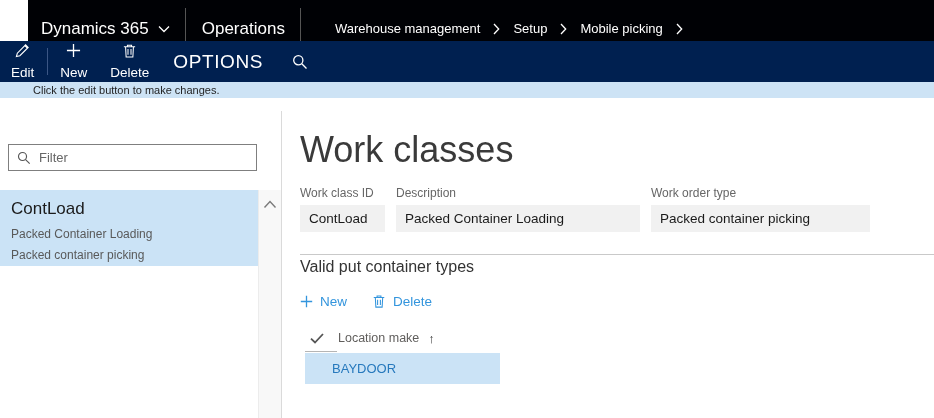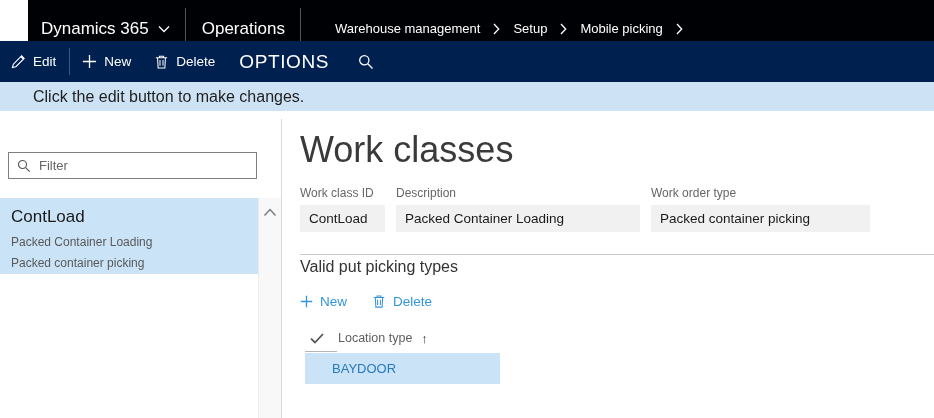--- a/index.html
+++ b/index.html
@@ -14,37 +14,37 @@
   .brand-chevron { margin-left:9px; display:flex; align-items:center; }
   .tb-divider { width:1px; height:41px; background:#555; margin-left:15px; }
   .appname { margin-left:16px; font-size:17px; white-space:nowrap; }
   .breadcrumb { display:flex; align-items:center; margin-left:34px; font-size:13px; }
   .crumb { white-space:nowrap; cursor:pointer; }
   .crumb-sep { margin:0 13px; display:flex; align-items:center; }
 
   
   .actionbar { position:absolute; top:41px; left:0; right:0; height:41px;
                background: var(--appbar-bg,#002050); display:flex; align-items:center; color:#fff; }
-  .abtn { display:flex; align-items:center; gap:7px; font-size:13.5px; cursor:pointer; white-space:nowrap; }
+  .abtn { display:flex; align-items:center; gap:7px; font-size:13.5px; cursor:pointer; white-space:nowrap;flex-direction:column; }
   .ab-edit { margin-left:11px; }
   .ab-vdiv { width:1px; height:27px; background:#3b5685; margin-left:13px; }
   .ab-new { margin-left:12px; }
   .ab-delete { margin-left:23px; }
   .ab-options { margin-left:24px; font-size:19px; letter-spacing:.6px; cursor:pointer; }
   .ab-search { margin-left:29px; display:flex; align-items:center; cursor:pointer; }
 
   
-  .notice { position:absolute; top:82px; left:0; right:0; height:29px;
+  .notice { position:absolute; top:82px; left:0; right:0; height:16px;
             background: var(--notice-bg,#cde3f5); display:flex; align-items:center;
-            padding-left:33px; font-size:16px; color:#1f1f1f; }
+            padding-left:33px; font-size:11px; color:#1f1f1f; }
 
   
   .content { position:absolute; top:111px; left:0; right:0; bottom:0; }
 
-  .leftpanel { position:absolute; left:0; top:8px; bottom:0; width:282px;
+  .leftpanel { position:absolute; left:0; top:0; bottom:0; width:282px;
                background:#fff; border-right:1px solid #dadada; }
   .filterbox { position:absolute; left:8px; top:33px; width:249px; height:27px;
                border:1px solid #7f7f7f; background:#fff; display:flex; align-items:center;
                padding-left:8px; gap:8px; }
   .filterbox input { border:none; outline:none; flex:1; font-size:13px;
                      font-family:"Liberation Sans", sans-serif; color:#333; background:transparent; }
   .filterbox input::placeholder { color:#666; opacity:1; }
 
   .listitem { position:absolute; left:0; top:79px; width:258px; height:76px;
               background: var(--selection-bg,#cbe3f6); padding:9px 0 0 11px; cursor:pointer; }
@@ -207,21 +207,21 @@
           <div class="flabel">Description</div>
           <div class="fvalue">Packed Container Loading</div>
         </div>
         <div class="field f3">
           <div class="flabel">Work order type</div>
           <div class="fvalue">Packed container picking</div>
         </div>
       </div>
 
       <div class="sectiondivider"></div>
-      <div class="sectiontitle">Valid put picking types</div>
+      <div class="sectiontitle">Valid put container types</div>
 
       <div class="sectionactions">
         <div class="linkbtn">
           <span>
             <svg width="13" height="13" viewBox="0 0 16 16">
                 <path d="M8 1v14M1 8h14" stroke="#3395dd" stroke-width="1.6"></path>
               </svg>
           </span>
           <span>New</span>
         </div>
@@ -235,21 +235,21 @@
         </div>
       </div>
 
       <div class="gridheader">
         <span class="colcheck">
           <svg width="14" height="11" viewBox="0 0 14 11">
               <polyline points="1,5.7 5,9.5 13,1" fill="none" stroke="#555" stroke-width="1.8"></polyline>
             </svg>
         </span>
         <span class="colhead">
-          <span>Location type</span>
+          <span>Location make</span>
           <span class="sortglyph">↑</span>
         </span>
       </div>
       <div class="checkcol-line"></div>
 
       <div class="gridrow">
         <div class="cell">BAYDOOR</div>
       </div>
     </div>
 

